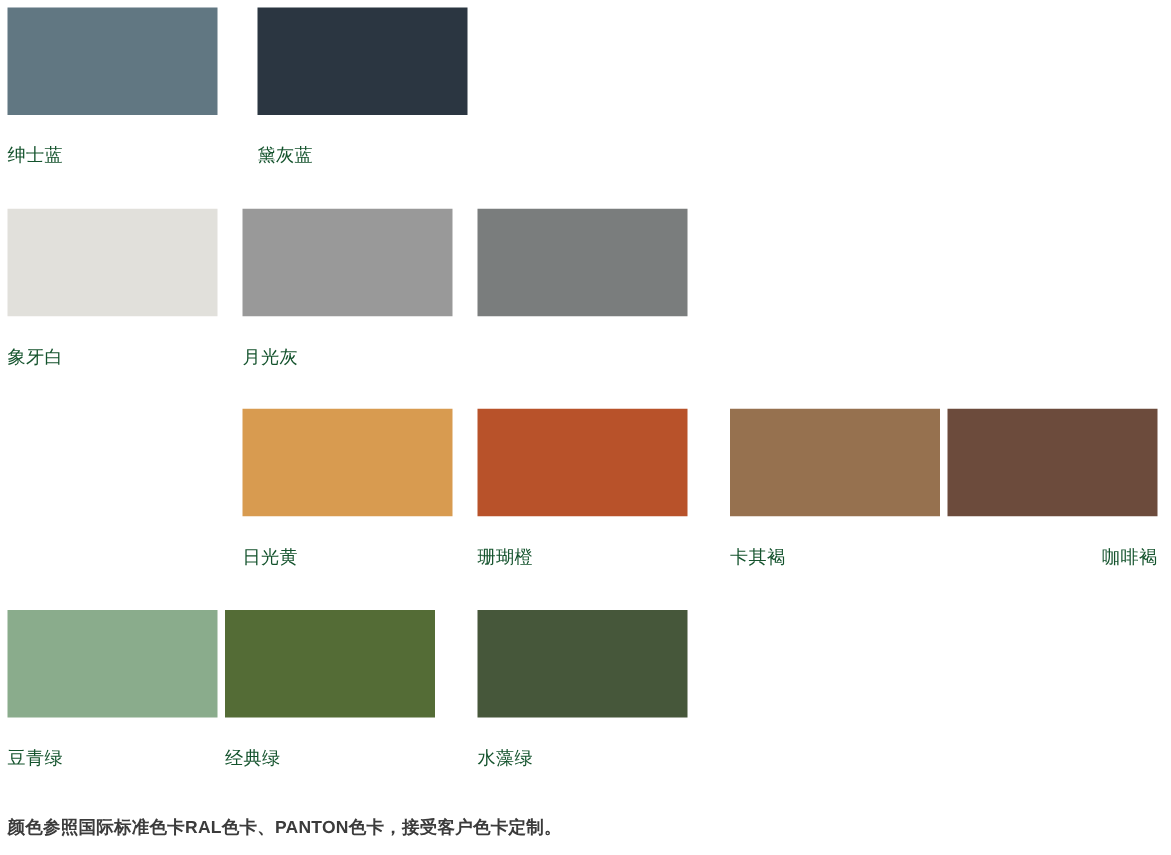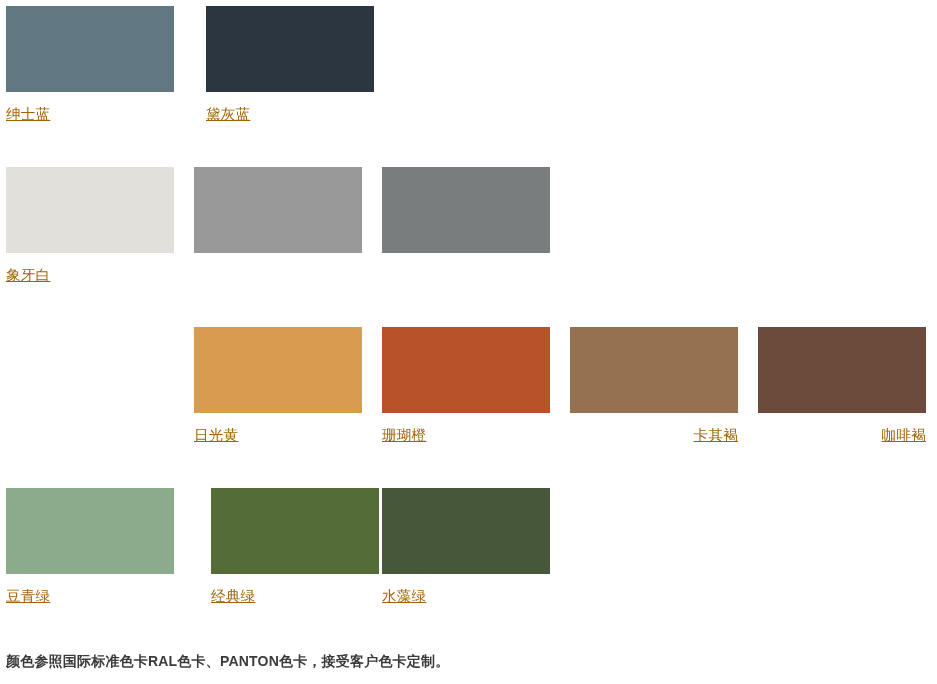--- a/index.html
+++ b/index.html
@@ -37,27 +37,26 @@
     top: 6px;
     width: 168px;
   }
   .swatch-chip {
     width: 168px;
     height: 86px;
     display: block;
   }
   .swatch-label {
     display: block;
-    margin-top: 12px;
+    margin-top: 23px;
     font-size: 14.5px;
     line-height: 20px;
-    color: #a16207;
+    color: #14532d;
     letter-spacing: 0.3px;
     white-space: nowrap;
-    text-decoration: underline;
   }
   .footer-note {
     position: absolute;
     left: 6px;
     top: 650px;
     font-size: 14px;
     line-height: 22px;
     font-weight: bold;
     color: #3b3b3b;
     letter-spacing: 0.2px;
@@ -79,49 +78,50 @@
           <span class="swatch-label">黛灰蓝</span>
         </div>
       </div>
       <div class="swatch-row">
         <div class="swatch-cell" style="left: 6px;">
           <span class="swatch-chip" style="background: rgb(225, 224, 219);"></span>
           <span class="swatch-label">象牙白</span>
         </div>
         <div class="swatch-cell" style="left: 194px;">
           <span class="swatch-chip" style="background: rgb(153, 153, 153);"></span>
+          <span class="swatch-label">月光灰</span>
         </div>
         <div class="swatch-cell" style="left: 382px;">
           <span class="swatch-chip" style="background: rgb(122, 125, 125);"></span>
         </div>
       </div>
       <div class="swatch-row">
         <div class="swatch-cell" style="left: 194px;">
           <span class="swatch-chip" style="background: rgb(216, 155, 80);"></span>
           <span class="swatch-label">日光黄</span>
         </div>
         <div class="swatch-cell" style="left: 382px;">
           <span class="swatch-chip" style="background: rgb(184, 82, 42);"></span>
           <span class="swatch-label">珊瑚橙</span>
         </div>
-        <div class="swatch-cell" style="left: 570px; text-align: right;">
+        <div class="swatch-cell" style="left: 584px;">
           <span class="swatch-chip" style="background: rgb(150, 113, 79);"></span>
           <span class="swatch-label">卡其褐</span>
         </div>
         <div class="swatch-cell" style="left: 758px; text-align: right;">
           <span class="swatch-chip" style="background: rgb(108, 75, 60);"></span>
           <span class="swatch-label">咖啡褐</span>
         </div>
       </div>
       <div class="swatch-row">
         <div class="swatch-cell" style="left: 6px;">
           <span class="swatch-chip" style="background: rgb(138, 172, 140);"></span>
           <span class="swatch-label">豆青绿</span>
         </div>
-        <div class="swatch-cell" style="left: 211px;">
+        <div class="swatch-cell" style="left: 180px;">
           <span class="swatch-chip" style="background: rgb(84, 108, 54);"></span>
           <span class="swatch-label">经典绿</span>
         </div>
         <div class="swatch-cell" style="left: 382px;">
           <span class="swatch-chip" style="background: rgb(70, 87, 58);"></span>
           <span class="swatch-label">水藻绿</span>
         </div>
       </div>
     </div>
   <div class="footer-note">颜色参照国际标准色卡RAL色卡、PANTON色卡，接受客户色卡定制。</div>

